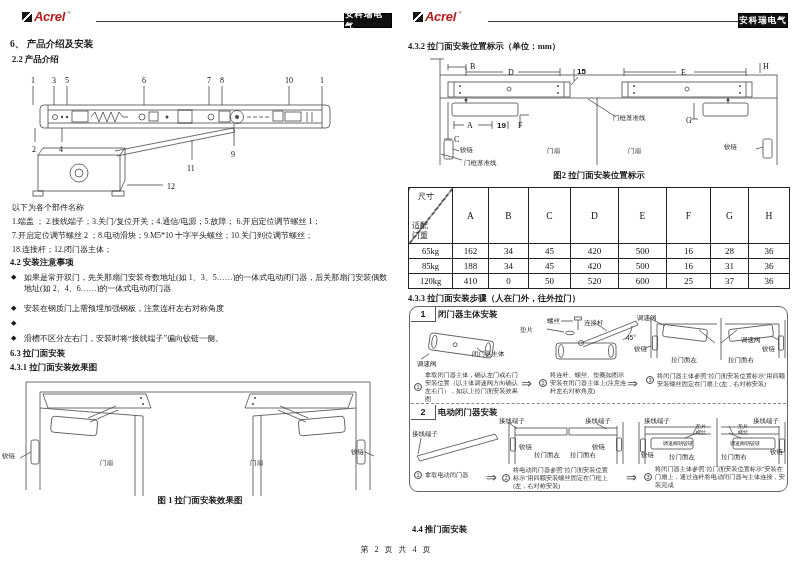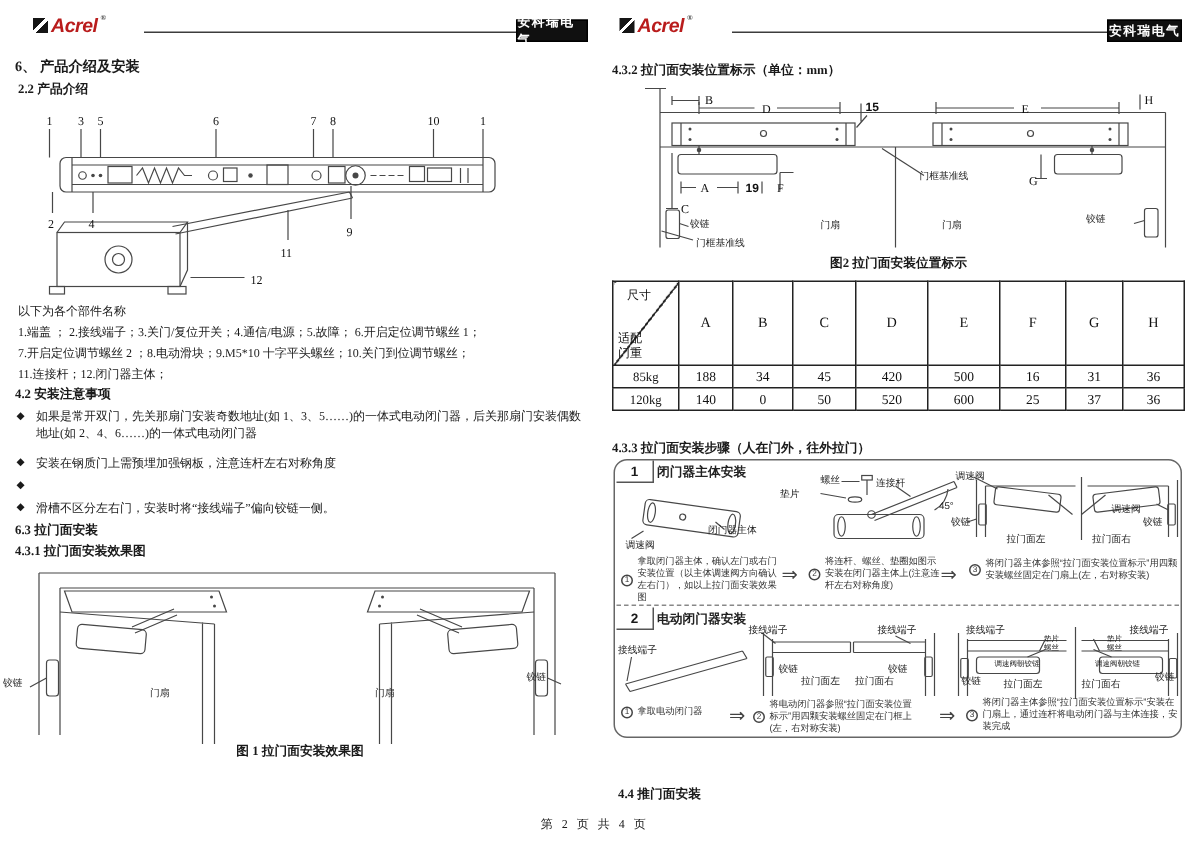--- a/index.html
+++ b/index.html
@@ -118,21 +118,21 @@
         <text class="callout" x="44" y="86">4</text>
         <text class="callout" x="216" y="91">9</text>
         <text class="callout" x="172" y="105">11</text>
         <text class="callout" x="152" y="123">12</text>
       </g>
     </svg>
 
     <div class="t body8" style="left:12px;top:202px">以下为各个部件名称</div>
     <div class="t body8" style="left:12px;top:216px">1.端盖 ； 2.接线端子；3.关门/复位开关；4.通信/电源；5.故障； 6.开启定位调节螺丝 1；</div>
     <div class="t body8" style="left:12px;top:230px">7.开启定位调节螺丝 2 ；8.电动滑块；9.M5*10 十字平头螺丝；10.关门到位调节螺丝；</div>
-    <div class="t body8" style="left:12px;top:244px">11.连接杆；12.闭门器主体；</div>
+    <div class="t body8" style="left:12px;top:244px">18.连接杆；12.闭门器主体；</div>
 
     <div class="t h2" style="left:10px;top:257px">4.2 安装注意事项</div>
 
     <div class="noteline" style="left:10px;top:272px;width:382px">
       <span class="dia">◆</span>
       <span class="w">如果是常开双门，先关那扇门安装奇数地址(如 1、3、5……)的一体式电动闭门器，后关那扇门安装偶数地址(如 2、4、6……)的一体式电动闭门器</span>
     </div>
     <div class="noteline" style="left:10px;top:303px;width:382px">
       <span class="dia">◆</span>
       <span class="w">安装在钢质门上需预埋加强钢板，注意连杆左右对称角度</span>
@@ -294,33 +294,44 @@
           <th>C</th>
           <th>D</th>
           <th>E</th>
           <th>F</th>
           <th>G</th>
           <th>H</th>
         </tr>
       </thead>
       <tbody>
         <tr>
+          <td class="rowlab">65kg</td>
+          <td>162</td>
+          <td>34</td>
+          <td>45</td>
+          <td>420</td>
+          <td>500</td>
+          <td>16</td>
+          <td>28</td>
+          <td>36</td>
+        </tr>
+        <tr>
           <td class="rowlab">85kg</td>
           <td>188</td>
           <td>34</td>
           <td>45</td>
           <td>420</td>
           <td>500</td>
           <td>16</td>
           <td>31</td>
           <td>36</td>
         </tr>
         <tr>
           <td class="rowlab">120kg</td>
-          <td>140</td>
+          <td>410</td>
           <td>0</td>
           <td>50</td>
           <td>520</td>
           <td>600</td>
           <td>25</td>
           <td>37</td>
           <td>36</td>
         </tr>
       </tbody>
     </table>

